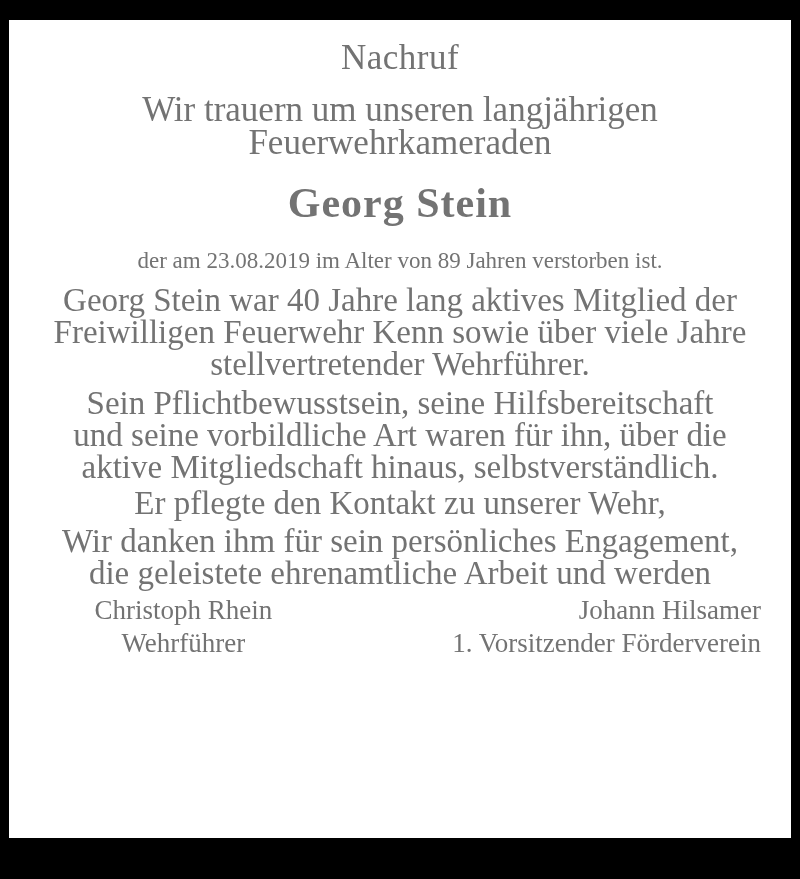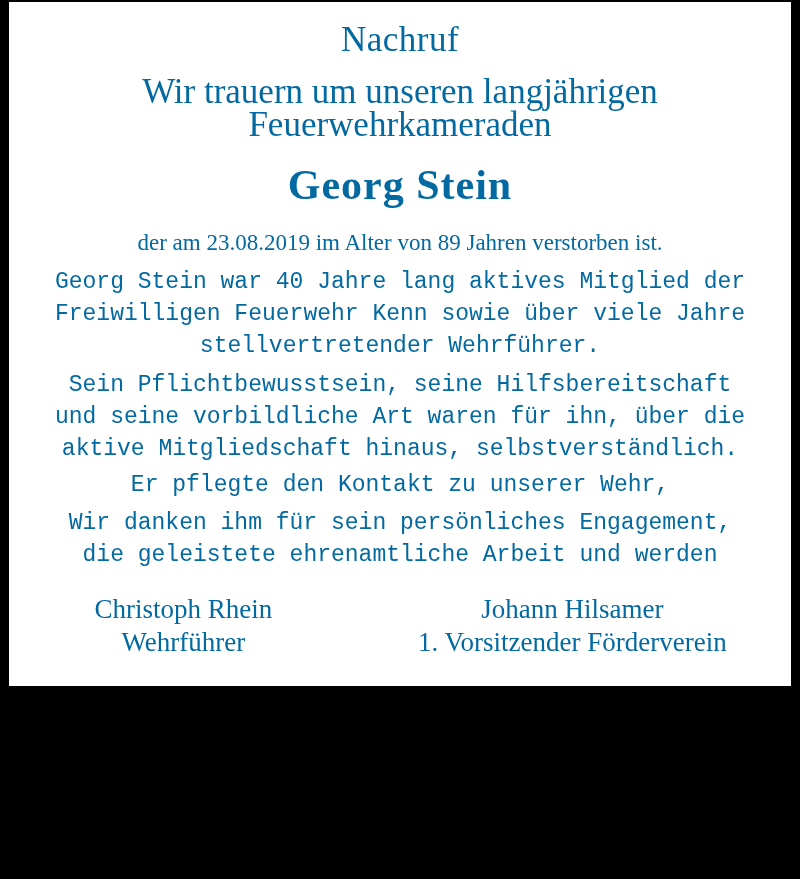--- a/index.html
+++ b/index.html
@@ -6,25 +6,25 @@
   body {
     width: 800px;
     height: 879px;
     background: #000000;
     position: relative;
     font-family: "Liberation Serif", "DejaVu Serif", serif;
   }
   .sheet {
     position: absolute;
     left: 9px;
-    top: 2px;
+    top: 20px;
     width: 782px;
-    height: 684px;
+    height: 818px;
     background: #ffffff;
-    color: #0369a1;
+    color: #737373;
     text-align: center;
     overflow: hidden;
   }
   .content { padding: 0 30px; }
 
   .title {
     margin-top: 18px;
     font-size: 35px;
     line-height: 40px;
     letter-spacing: 0.5px;
@@ -40,43 +40,41 @@
     line-height: 66px;
     font-weight: bold;
     letter-spacing: 1px;
   }
   .death-line {
     margin-top: 9px;
     font-size: 23px;
     line-height: 32px;
   }
   .para {
-    font-size: 23px;
+    font-size: 33px;
     line-height: 32px;
-    font-family: Liberation Mono, monospace;
   }
   .para.m7 { margin-top: 7px; }
   .para.m4 { margin-top: 4px; }
   .para.m6 { margin-top: 6px; text-align: center; }
   .org {
     margin-top: 14px;
     font-size: 29px;
     line-height: 34px;
     font-weight: bold;
   }
   .signatures {
-    margin-top: 22px;
+    margin-top: 5px;
     display: flex;
     flex-direction: row;
     font-size: 27px;
     line-height: 33px;
-    gap: 28px;
   }
   .sig-col-left  { flex: 0 0 40%; text-align: center; }
-  .sig-col-right { flex: 0 0 60%; text-align: center; }
+  .sig-col-right { flex: 0 0 60%; text-align: right; }
 </style>
 </head>
 <body>
 
 <div class="sheet">
   <div class="content">
 
     <div class="title">Nachruf</div>
 
     <div class="intro">

